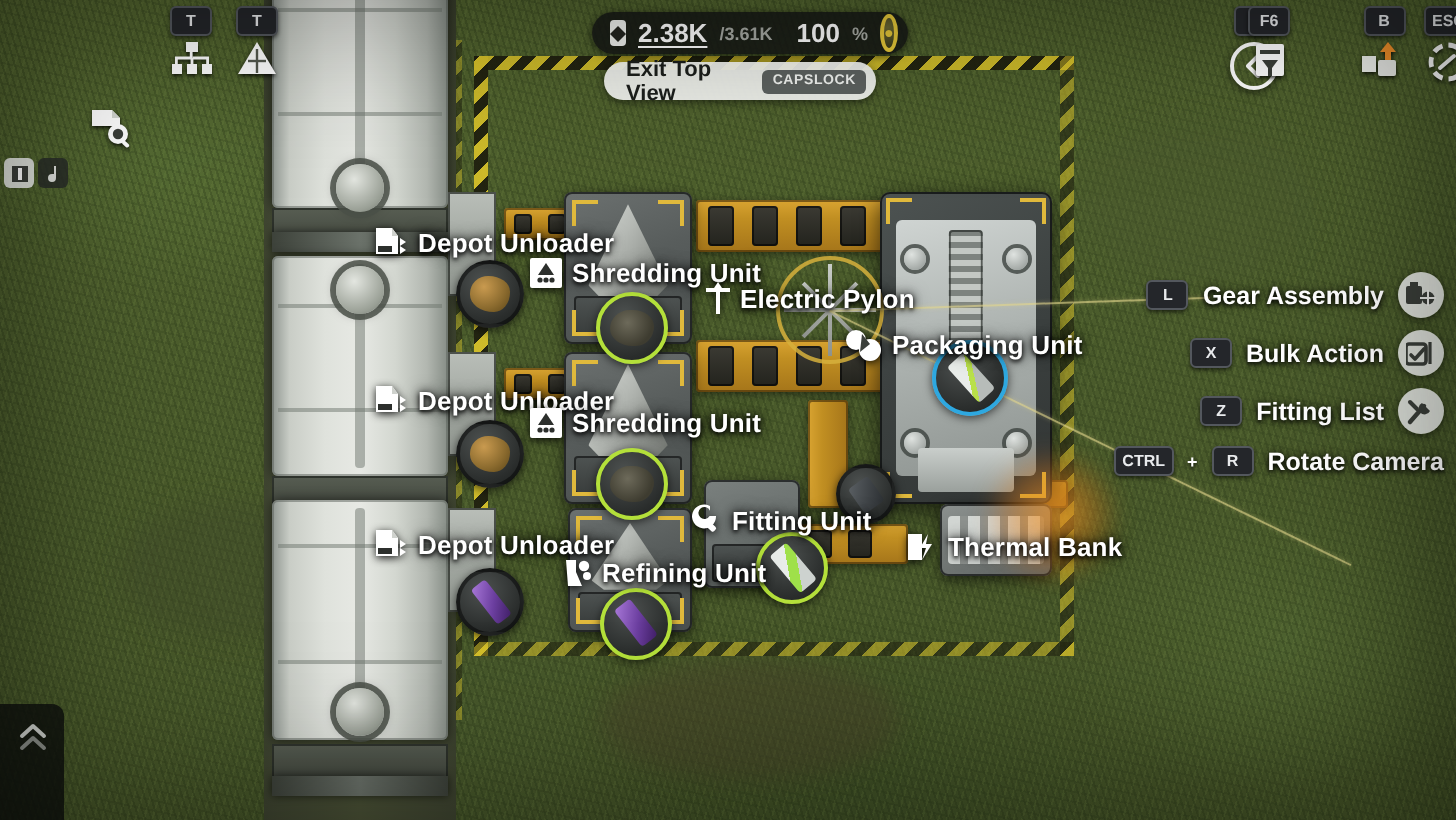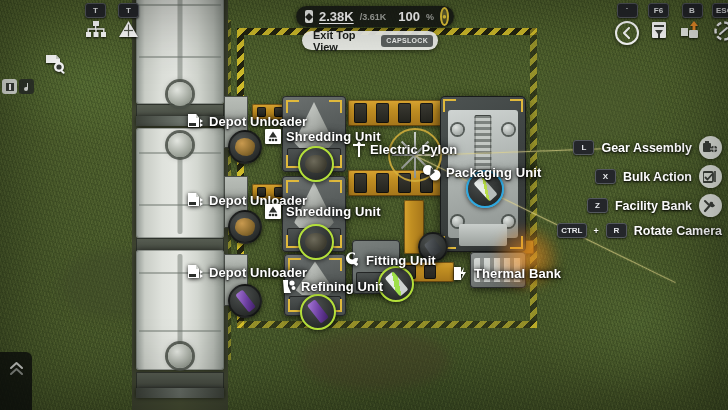--- a/index.html
+++ b/index.html
@@ -528,21 +528,21 @@
   </div>
 
   <div class="hudtop" style="left:615px;top:3px;">
     <span class="keycap">`</span>
     <span class="hudcircle" style="background:transparent;border:2px solid #fff;width:20px;height:20px;">
       <svg width="10" height="12" viewBox="0 0 10 12">
           <path d="M7 1L2 6l5 5" stroke="#fff" stroke-width="2" fill="none" stroke-linecap="round" stroke-linejoin="round"></path>
         </svg>
     </span>
   </div>
-  <div class="hudtop" style="left:648px;top:3px;">
+  <div class="hudtop" style="left:624px;top:3px;">
     <span class="keycap">F6</span>
     <span class="hudicon">
       <svg width="18" height="19" viewBox="0 0 18 19">
           <rect x="2" y="1" width="14" height="16" rx="1" fill="#fff"></rect>
           <rect x="4" y="4" width="10" height="2" fill="#3a3e39"></rect>
           <path d="M5 9h8l-3 4H8z" fill="#3a3e39"></path>
           <rect x="8" y="13" width="2" height="4" fill="#3a3e39"></rect>
         </svg>
     </span>
   </div>
@@ -590,21 +590,21 @@
         <svg width="15" height="14" viewBox="0 0 15 14">
             <rect x="0" y="2" width="10" height="10" rx="1.5" fill="none" stroke="#3a3e39" stroke-width="1.8"></rect>
             <path d="M2.5 7.5l2 2 4.5-5" stroke="#3a3e39" stroke-width="1.8" fill="none" stroke-linecap="round" stroke-linejoin="round"></path>
             <path d="M12 1v11" stroke="#3a3e39" stroke-width="1.6"></path>
           </svg>
       </span>
     </div>
 
     <div class="menurow">
       <span class="keycap">Z</span>
-      <span class="mlabel">Facility Bank</span>
+      <span class="mlabel">Fitting List</span>
       <span class="mcircle">
         <svg width="15" height="14" viewBox="0 0 15 14">
             <path d="M2 12L9 4" stroke="#3a3e39" stroke-width="2.2" stroke-linecap="round"></path>
             <path d="M8 2.5a3 3 0 1 0 4 4z" fill="#3a3e39"></path>
             <path d="M2 2l3.5 3.5" stroke="#3a3e39" stroke-width="2" stroke-linecap="round"></path>
           </svg>
       </span>
     </div>
 
     <div class="menurow">

